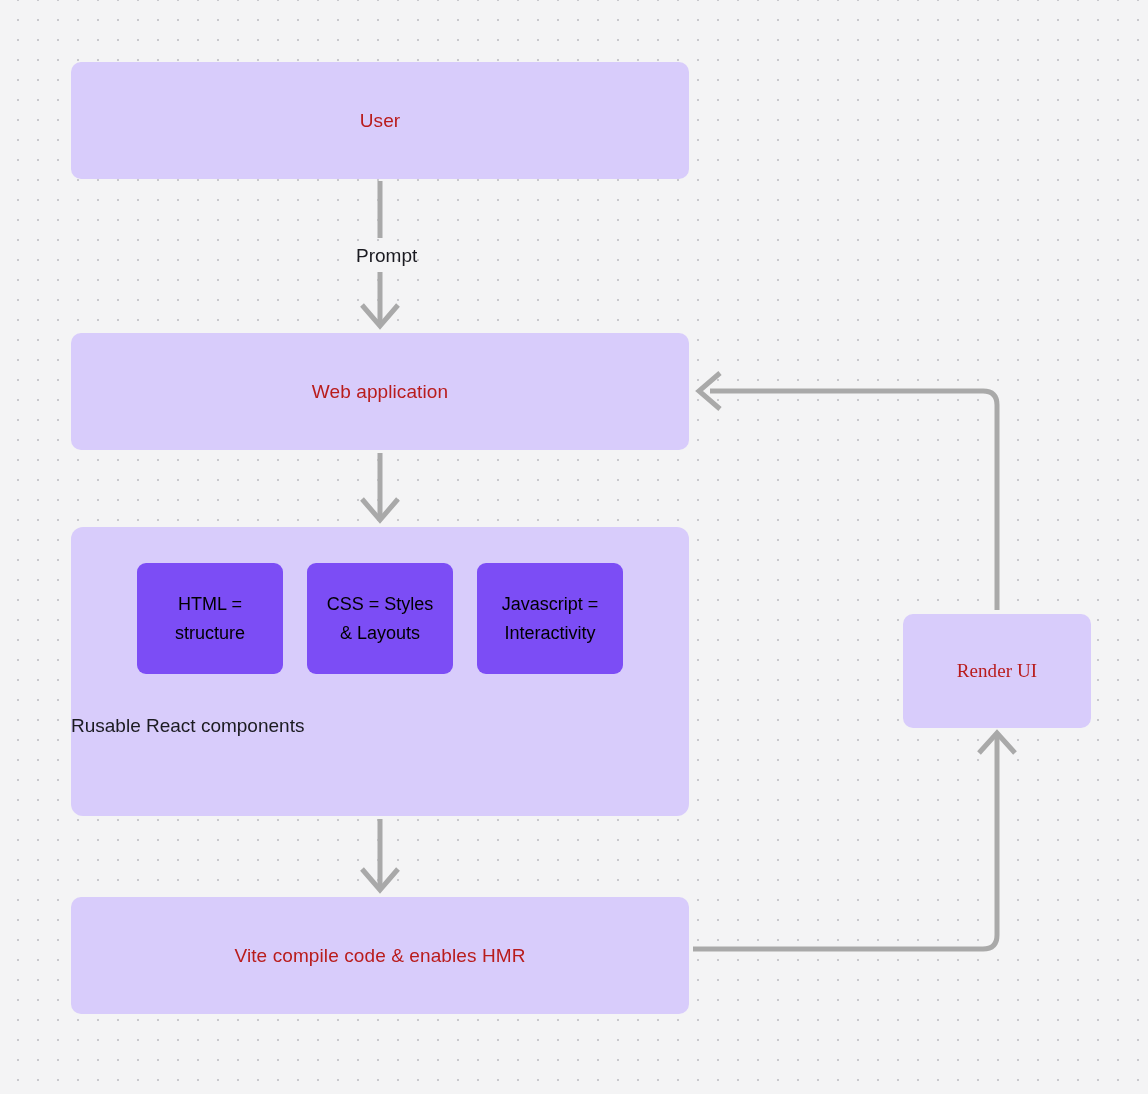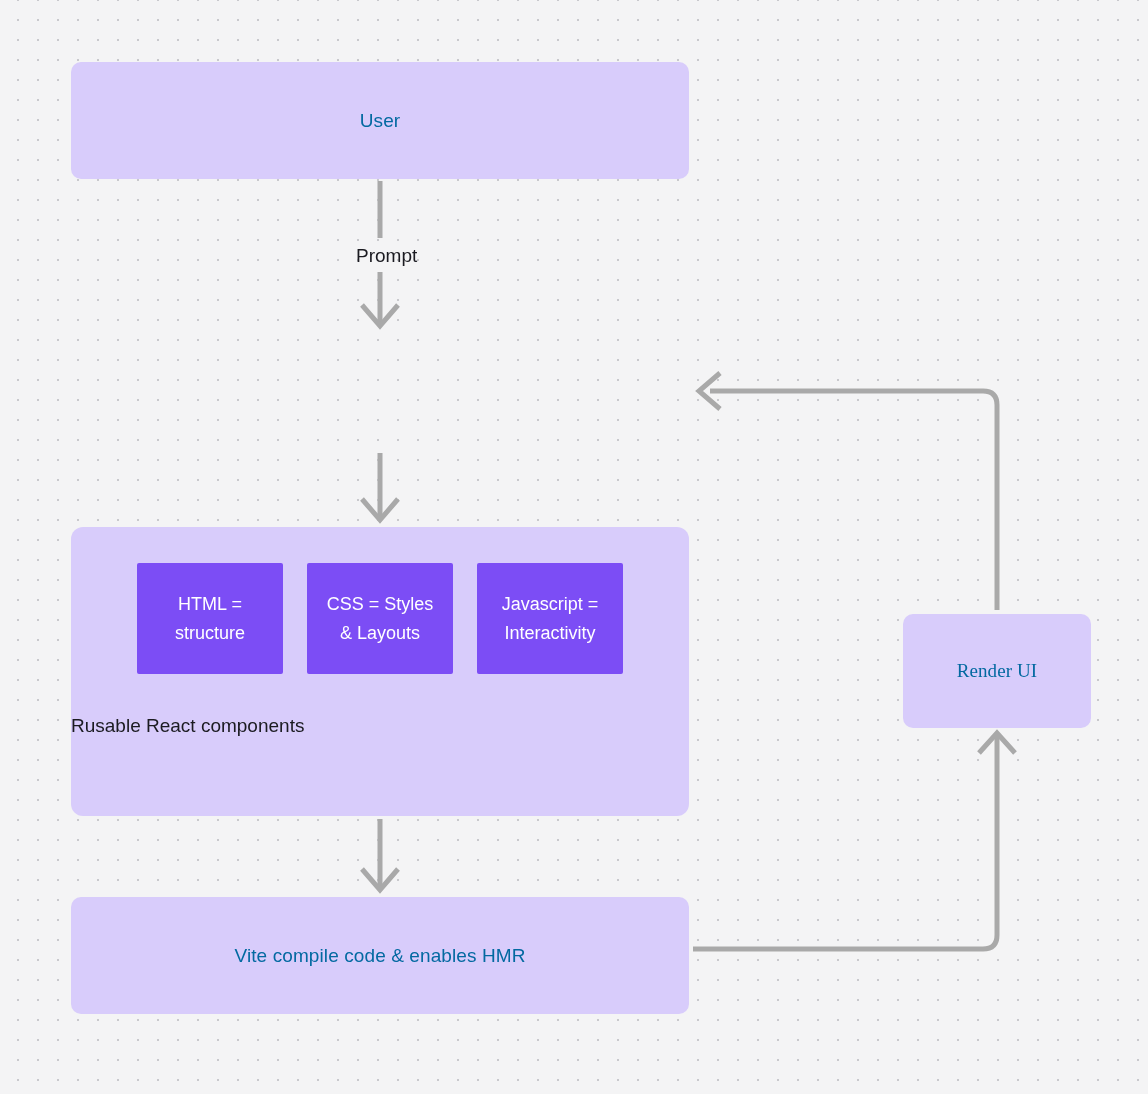--- a/index.html
+++ b/index.html
@@ -30,21 +30,21 @@
     align-items: center;
     justify-content: center;
     color: #1B1B21;
   }
   .node-lavender {
     background-color: #D8CCFB;
   }
   .node-label {
     font-size: 19px;
     line-height: 1.35;
-    color: #0369a1;
+    color: #b91c1c;
     text-align: center;
     letter-spacing: 0.1px;
   }
   
   #node-user     { left: 71px;  top: 62px;  width: 618px; height: 117px; }
   #node-webapp   { left: 71px;  top: 333px; width: 618px; height: 117px; }
   #node-comps    { left: 71px;  top: 527px; width: 618px; height: 289px; border-radius: 12px; }
   #node-vite     { left: 71px;  top: 897px; width: 618px; height: 117px; }
   #node-render   { left: 903px; top: 614px; width: 188px; height: 114px; font-family: Liberation Serif, serif; }
 
@@ -59,25 +59,25 @@
     width: 100%;
     display: flex;
     justify-content: center;
     gap: 24px;
   }
   .subnode {
     box-sizing: border-box;
     width: 146px;
     height: 111px;
     background-color: #7C4DF5;
-    border-radius: 2px;
+    border-radius: 9px;
     display: flex;
     align-items: center;
     justify-content: center;
-    color: #ffffff;
+    color: #000000;
     font-size: 18px;
     line-height: 1.6;
     text-align: center;
     padding: 0 6px;
   }
   #comps-caption {
     position: absolute;
     left: 0;
     top: 188px;
     width: 100%;
@@ -143,20 +143,23 @@
     <path class="edge-path" d="M 997 610 L 997 405 Q 997 391 983 391 L 710 391"></path>
     <path class="edge-head" d="M 720 373 L 699 391 L 720 409"></path>
   </svg>
 
   <div class="node node-lavender" id="node-user">
     <span class="node-label">User</span>
   </div>
 
   <div class="edge-label" id="label-prompt">Prompt</div>
 
+  <div class="node node-lavender" id="node-webapp">
+    <span class="node-label">Web application</span>
+  </div>
 
   <div class="node node-lavender" id="node-comps">
     <div class="subrow">
       <div class="subnode">
         <span>
           <span>HTML =</span><br>
           <span>structure</span>
         </span>
       </div>
       <div class="subnode">

